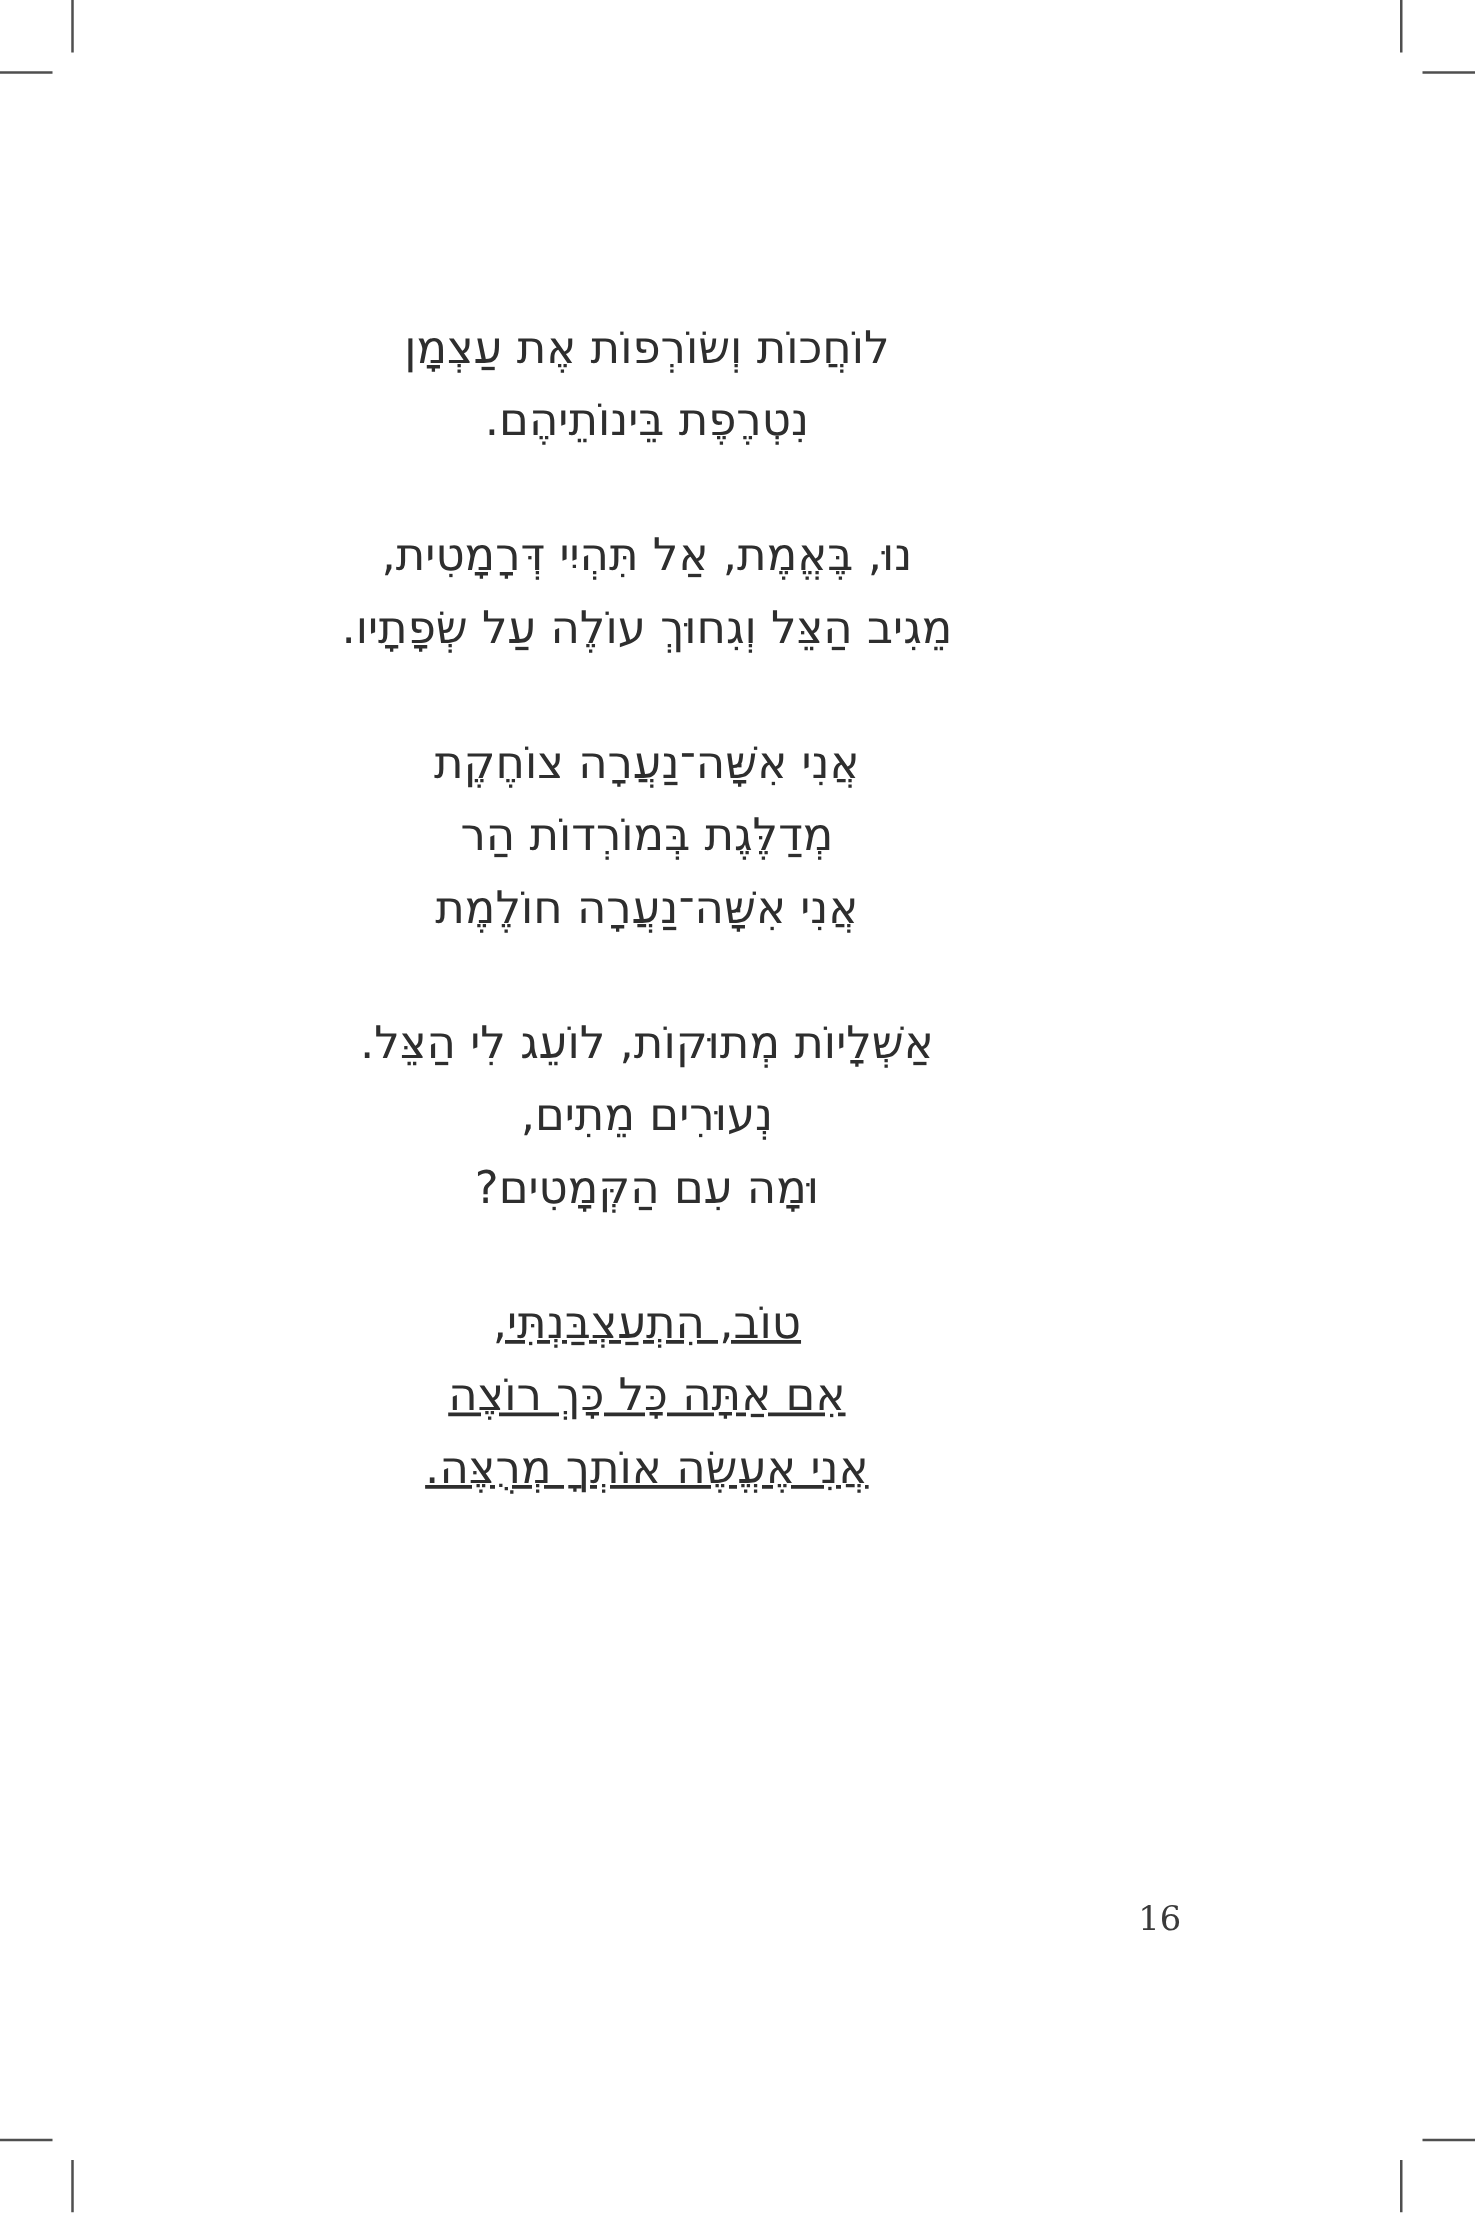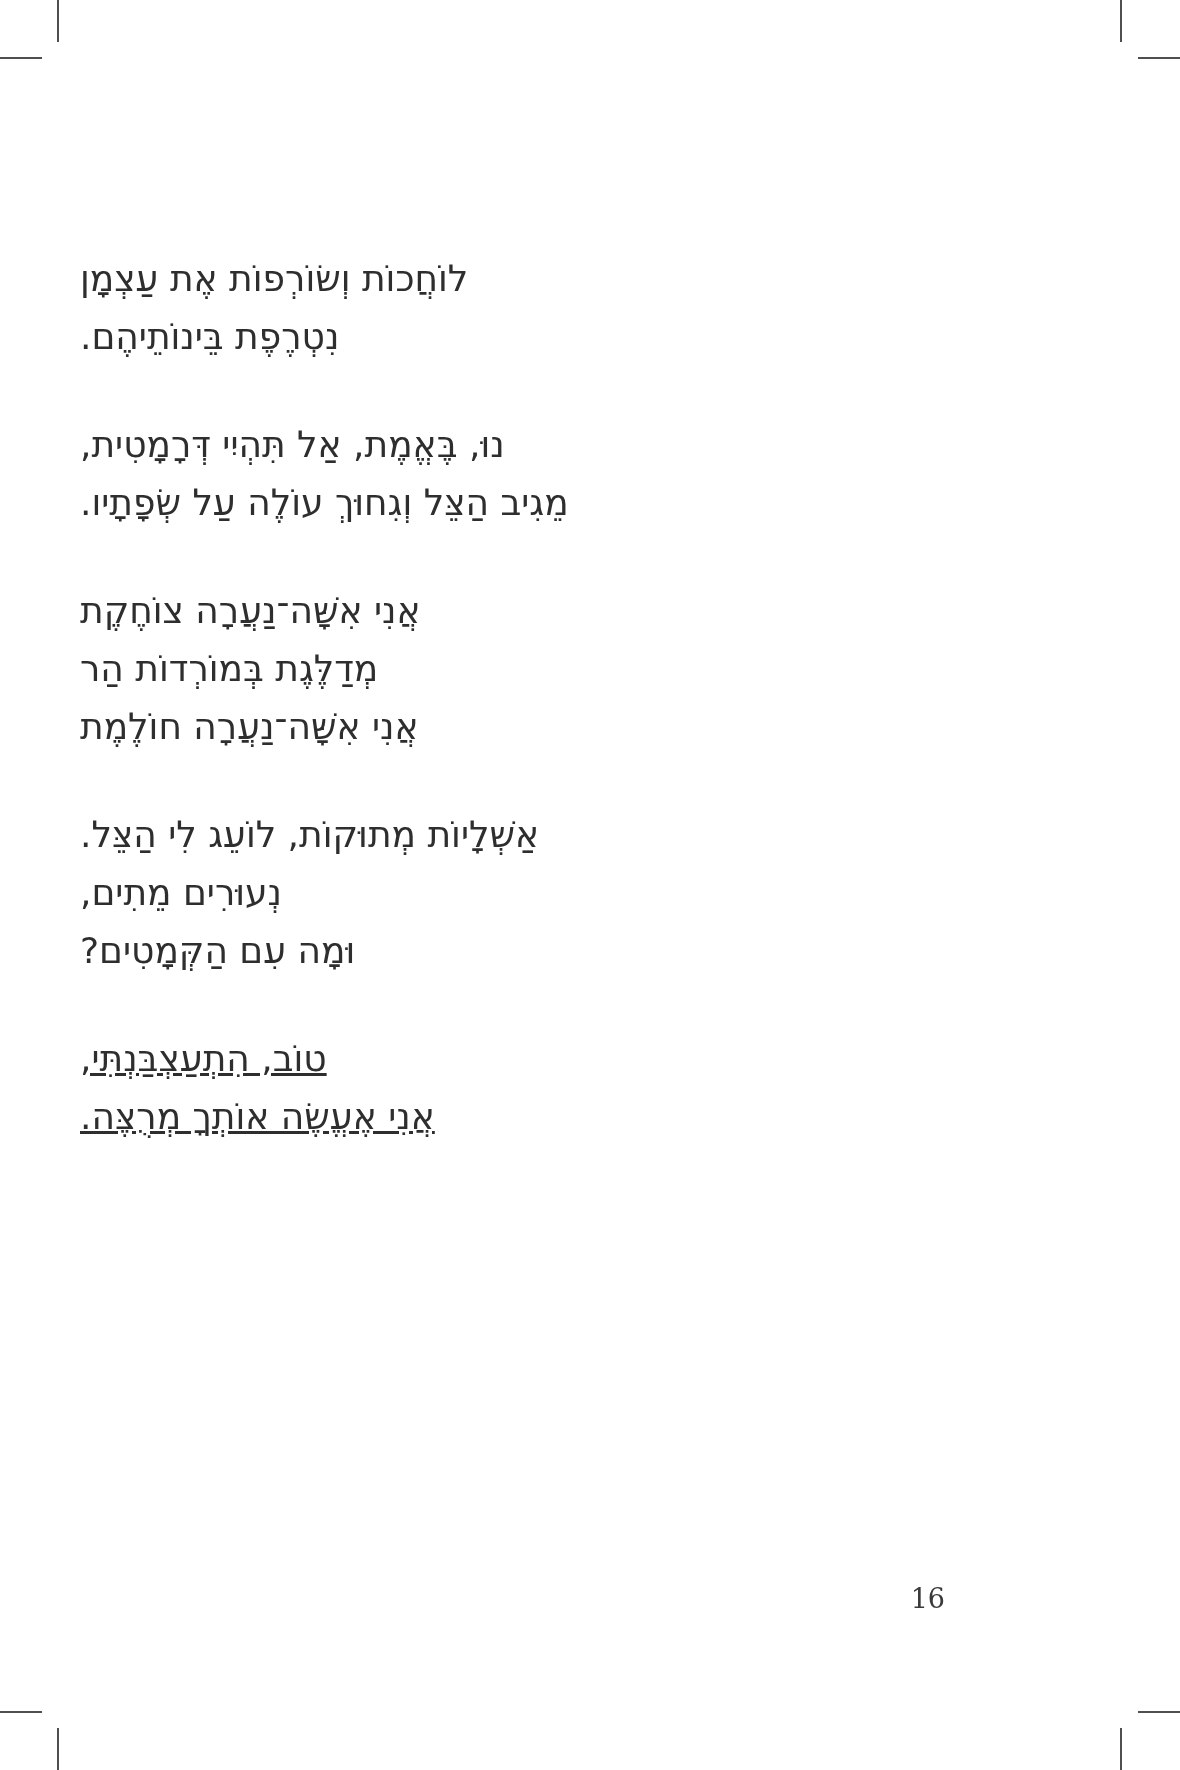--- a/index.html
+++ b/index.html
@@ -25,33 +25,33 @@
   .br-v { left: 1120px; bottom: 0; }
   .br-h { right: 0;    bottom: 57px; }
 
   
   .poem {
     position: absolute;
     top: 250px;
     right: 225px;
     left: 80px;
     direction: rtl;
-    text-align: left;
+    text-align: center;
     color: #2e2e2e;
     font-size: 36px;
     line-height: 58px;
   }
   .stanza { margin: 0 0 50px 0; }
   .stanza:last-child { margin-bottom: 0; text-decoration: underline; }
   .line { margin: 0; padding: 0; }
 
   
   .page-number {
     position: absolute;
-    top: 1583px;
+    top: 1520px;
     right: 235px;
     font-family: "DejaVu Serif", serif;
     font-size: 27px;
     color: #3a3a3a;
   }
 </style>
 </head>
 <body>
 
 <main>
@@ -85,20 +85,21 @@
     </div>
 
     <div class="stanza">
       <p class="line">אַשְׁלָיוֹת מְתוּקוֹת, לוֹעֵג לִי הַצֵּל.</p>
       <p class="line">נְעוּרִים מֵתִים,</p>
       <p class="line">וּמָה עִם הַקְּמָטִים?</p>
     </div>
 
     <div class="stanza">
       <p class="line">טוֹב, הִתְעַצְבַּנְתִּי,</p>
+      <p class="line">אִם אַתָּה כָּל כָּךְ רוֹצֶה</p>
       <p class="line">אֲנִי אֶעֱשֶׂה אוֹתְךָ מְרֻצֶּה.</p>
     </div>
 
   </section>
 
   <div class="page-number">16</div>
 
 </main>
 
 </body></html>

